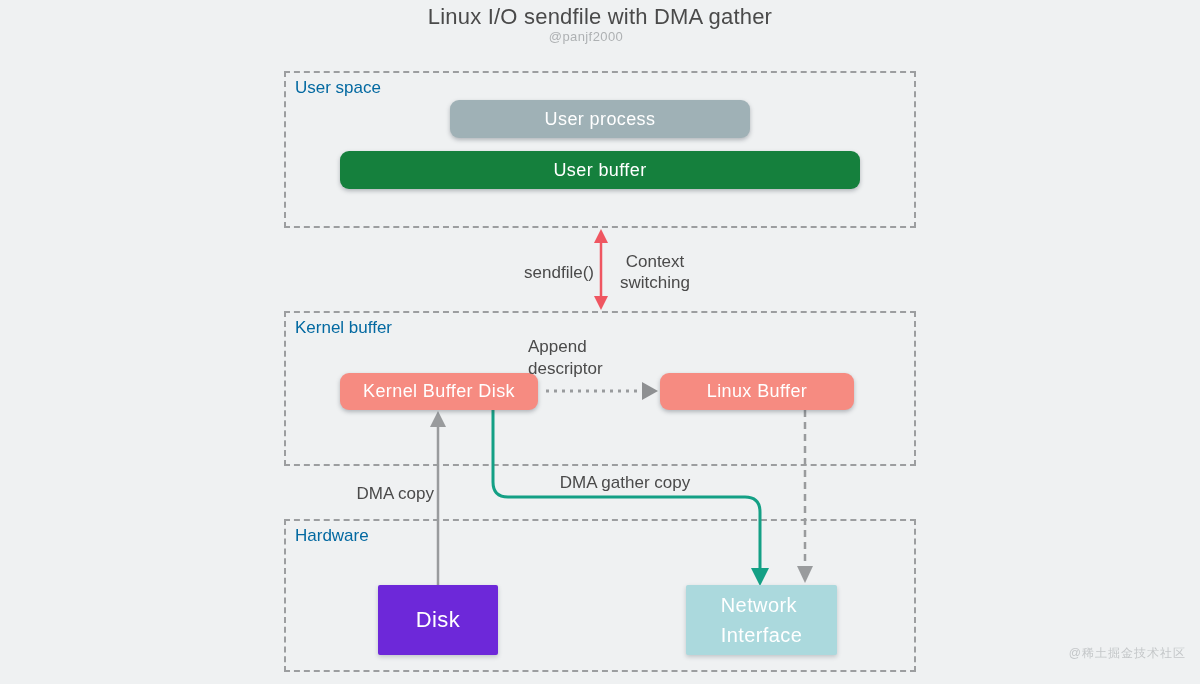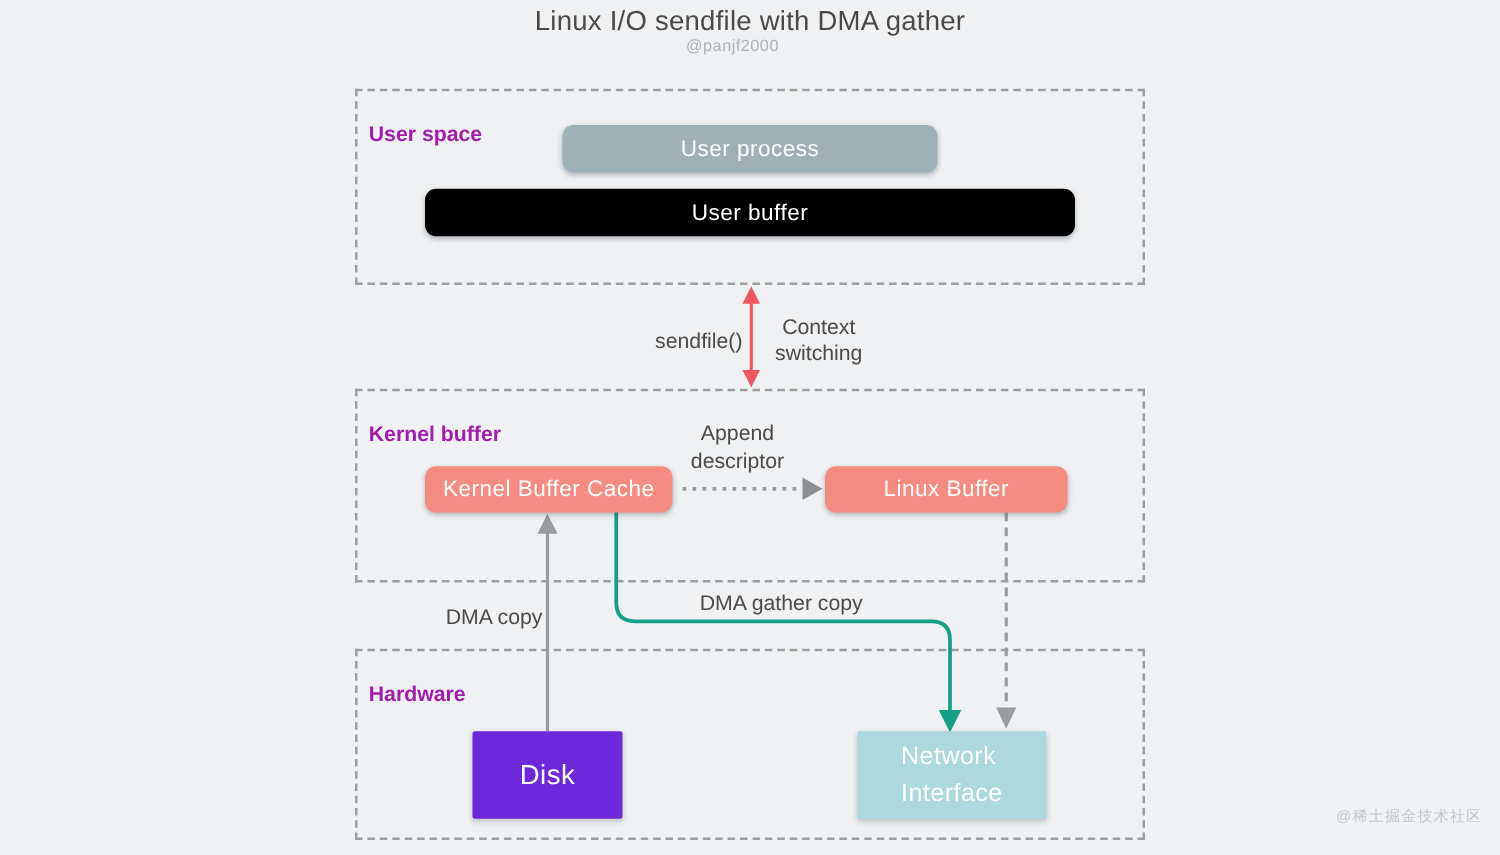--- a/index.html
+++ b/index.html
@@ -14,43 +14,43 @@
     font-size:22px;color:#4a4a4a;letter-spacing:.2px;
   }
   .subtitle{
     position:absolute;left:0;top:29px;width:1172px;text-align:center;
     font-size:13px;color:#aeb1b3;letter-spacing:.4px;
   }
   .section{
     position:absolute;border:2px dashed #9c9ea0;box-sizing:border-box;
   }
   .section-label{
-    position:absolute;left:9px;top:25px;font-size:17px;color:#a21caf;font-weight:bold;
+    position:absolute;left:9px;top:5px;font-size:17px;color:#0369a1;
   }
   .sec-user{left:284px;top:71px;width:632px;height:157px;}
   .sec-kernel{left:284px;top:311px;width:632px;height:155px;}
   .sec-hardware{left:284px;top:519px;width:632px;height:153px;}
   .node{
     position:absolute;display:flex;align-items:center;justify-content:center;
     color:#ffffff;box-sizing:border-box;letter-spacing:.4px;
   }
   .pill{border-radius:9px;box-shadow:0 2px 4px rgba(60,70,80,.35);font-size:18px;}
   .hwbox{border-radius:2px;box-shadow:0 2px 4px rgba(60,70,80,.25);font-size:20px;}
   .n-user-process{left:450px;top:100px;width:300px;height:38px;background:#9fb1b6;}
-  .n-user-buffer{left:340px;top:151px;width:520px;height:38px;background:#000000;}
+  .n-user-buffer{left:340px;top:151px;width:520px;height:38px;background:#15803d;}
   .n-kernel-buffer{left:340px;top:373px;width:198px;height:37px;background:#f68b81;}
   .n-socket-buffer{left:660px;top:373px;width:194px;height:37px;background:#f68b81;}
   .n-disk{left:378px;top:585px;width:120px;height:70px;background:#6d28d9;font-size:22px;}
   .n-nic{left:686px;top:585px;width:151px;height:70px;background:#abd9dd;font-size:20px;line-height:1.5;white-space:pre-line;}
   .edge-label{
     position:absolute;font-size:17px;color:#4a4a4a;line-height:21px;
   }
   .lbl-sendfile{left:463px;top:262px;width:131px;text-align:right;}
   .lbl-context{left:608px;top:251px;width:94px;text-align:center;white-space:pre-line;}
-  .lbl-append{left:528px;top:336px;width:124px;text-align:center;white-space:pre-line;line-height:22px;}
+  .lbl-append{left:528px;top:336px;width:124px;white-space:pre-line;line-height:22px;}
   .lbl-dma-copy{left:340px;top:483px;width:94px;text-align:right;}
   .lbl-dma-gather{left:550px;top:472px;width:150px;text-align:center;}
   .watermark{
     position:absolute;right:14px;top:645px;font-size:12px;color:#c4c7c9;letter-spacing:1px;
   }
   svg.overlay{position:absolute;left:0;top:0;pointer-events:none;}
 </style>
 </head>
 <body>
 
@@ -98,21 +98,21 @@
     </g>
   </svg>
 
   <div class="node pill n-user-process">
     <span>User process</span>
   </div>
   <div class="node pill n-user-buffer">
     <span>User buffer</span>
   </div>
   <div class="node pill n-kernel-buffer">
-    <span>Kernel Buffer Cache</span>
+    <span>Kernel Buffer Disk</span>
   </div>
   <div class="node pill n-socket-buffer">
     <span>Linux Buffer</span>
   </div>
   <div class="node hwbox n-disk">
     <span>Disk</span>
   </div>
   <div class="node hwbox n-nic">
     <span style="white-space:pre-line">Network
 Interface</span>

